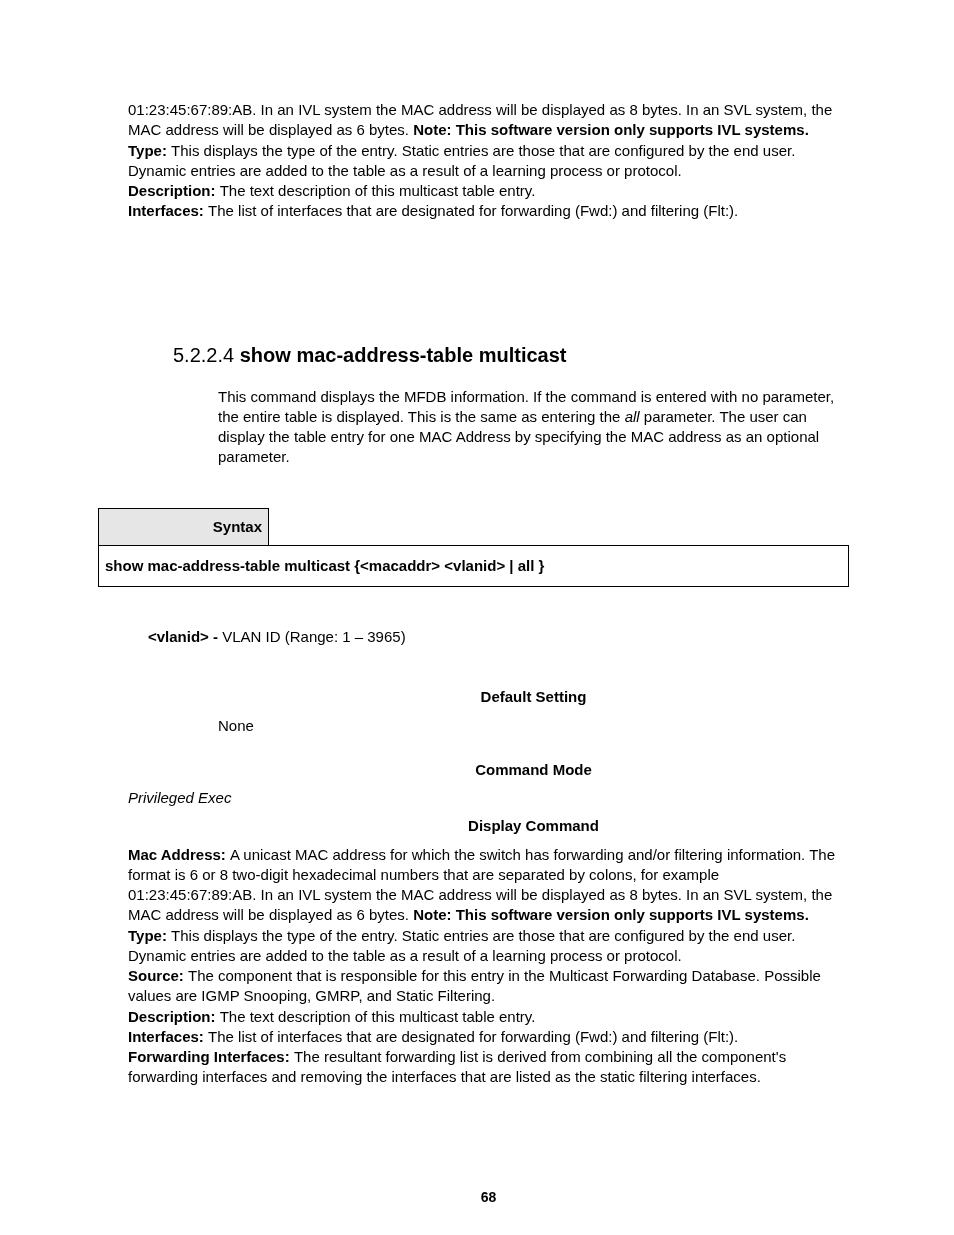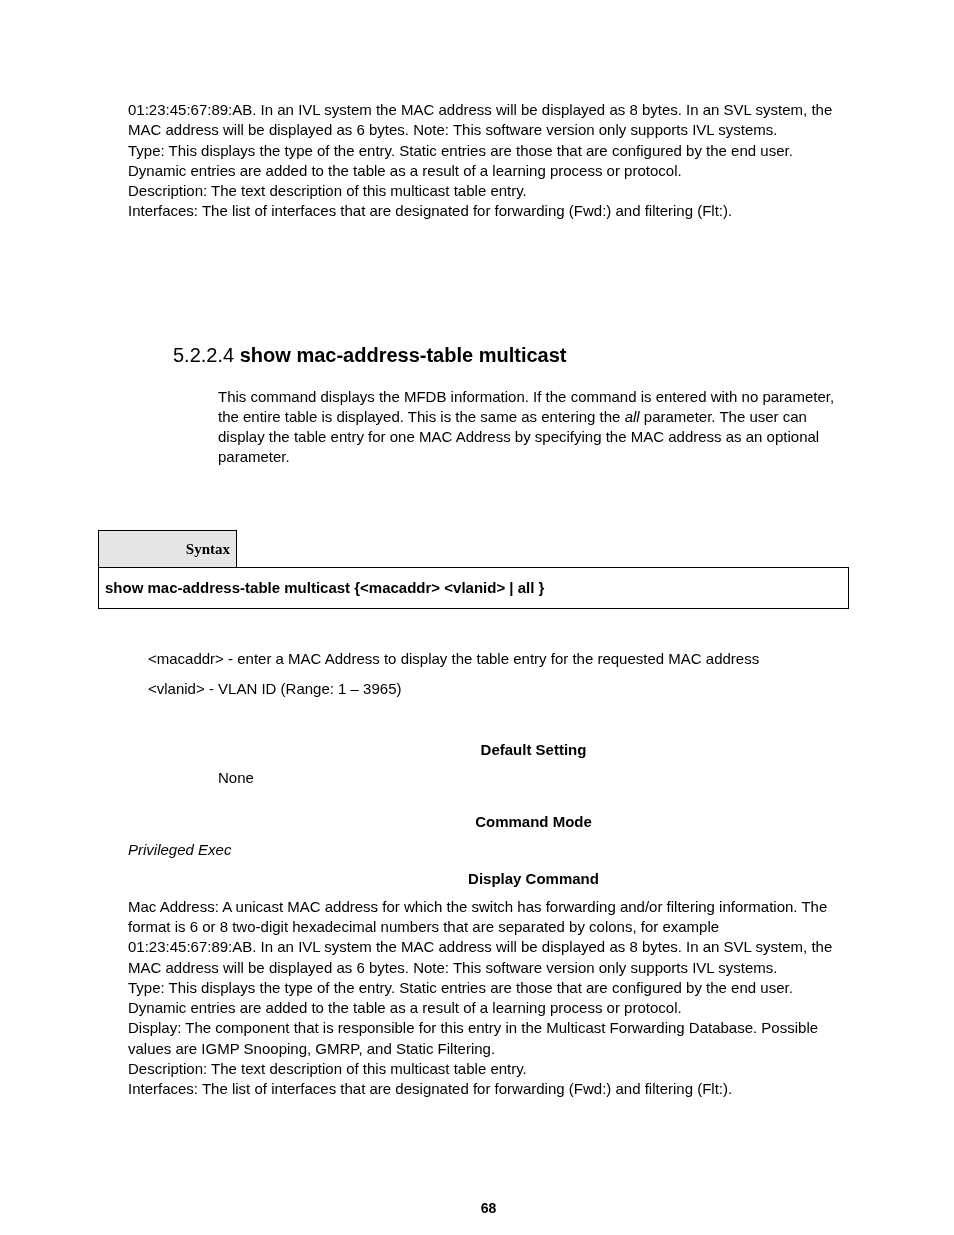--- a/index.html
+++ b/index.html
@@ -7,49 +7,48 @@
       font-family: Arial, Helvetica, sans-serif;
       font-size: 15px;
       line-height: 1.35;
       color: #000;
       background: #fff;
       width: 954px;
       padding: 100px 105px 0 128px;
     }
     .top-block { margin-bottom: 120px; }
     .top-block p { margin: 0; }
-    .bold { font-weight: normal; }
+    .bold { font-weight: bold; }
     .italic { font-style: italic; }
     .section-heading {
       margin-left: 45px;
       margin-bottom: 18px;
       font-size: 20px;
     }
     .section-heading span.num { font-weight: normal; }
     .section-heading span.title { font-weight: bold; }
     .section-desc {
       margin-left: 90px;
-      margin-bottom: 62px;
+      margin-bottom: 40px;
     }
     .syntax-table {
       width: 100%;
       border-collapse: collapse;
       margin-left: -30px;
       margin-bottom: 40px;
       width: calc(100% + 30px);
     }
     .syntax-table td { border: 1px solid #000; }
     .syntax-label {
       background: #e6e6e6;
       font-weight: bold;
       text-align: right;
       padding: 8px 6px;
-      width: 138px;
+      width: 170px;
       vertical-align: middle;
-      font-family: Liberation Serif, serif;
     }
     .syntax-empty {
       border: none !important;
     }
     .syntax-row2 td {
       padding: 10px 6px;
       font-weight: bold;
     }
     .param-list { margin-left: 20px; margin-bottom: 40px; }
     .param-list p { margin-bottom: 10px; }
@@ -105,44 +104,44 @@
     <td class="syntax-empty" style="border-top:none;border-right:none;border-bottom:1px solid #000;"></td>
   </tr>
   <tr class="syntax-row2">
     <td colspan="2">show mac-address-table multicast {&lt;macaddr&gt; &lt;vlanid&gt; | all }</td>
   </tr>
 </tbody>
   </table>
 
 <div class="param-list">
   <p>
-    <span class="bold">&lt;macaddr&gt; - </span><span>enter a MAC Address to display the table entry for the requested MAC address</span>
-  </p>
-  <p>
     <span class="bold">&lt;vlanid&gt; - </span><span>VLAN ID (Range: 1 – 3965)</span>
   </p>
 </div>
 
 <p class="sub-heading">Default Setting</p>
 <p class="sub-value">None</p>
 <p class="sub-heading">Command Mode</p>
 <p class="priv">Privileged Exec</p>
 <p class="sub-heading">Display Command</p>
 
 <div class="display-block">
   <p>
     <span class="bold">Mac Address: </span><span>A unicast MAC address for which the switch has forwarding and/or filtering information. The format is 6 or 8 two-digit hexadecimal numbers that are separated by colons, for example 01:23:45:67:89:AB. In an IVL system the MAC address will be displayed as 8 bytes. In an SVL system, the MAC address will be displayed as 6 bytes. </span><span class="bold">Note: This software version only supports IVL systems.</span>
   </p>
   <p>
     <span class="bold">Type: </span><span>This displays the type of the entry. Static entries are those that are configured by the end user. Dynamic entries are added to the table as a result of a learning process or protocol.</span>
   </p>
   <p>
-    <span class="bold">Display: </span><span>The component that is responsible for this entry in the Multicast Forwarding Database. Possible values are IGMP Snooping, GMRP, and Static Filtering.</span>
+    <span class="bold">Source: </span><span>The component that is responsible for this entry in the Multicast Forwarding Database. Possible values are IGMP Snooping, GMRP, and Static Filtering.</span>
   </p>
   <p>
     <span class="bold">Description: </span><span>The text description of this multicast table entry.</span>
   </p>
   <p>
     <span class="bold">Interfaces: </span><span>The list of interfaces that are designated for forwarding (Fwd:) and filtering (Flt:).</span>
   </p>
+  <p>
+    <span class="bold">Forwarding Interfaces: </span><span>The resultant forwarding list is derived from combining all the component's forwarding interfaces and removing the interfaces that are listed as the static filtering interfaces.</span>
+  </p>
 </div>
 
 <p class="page-num">68</p>
 
 </body></html>

